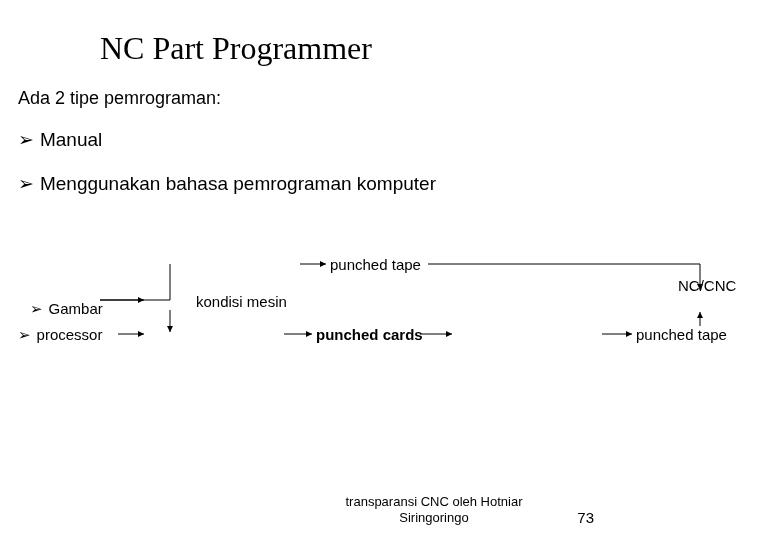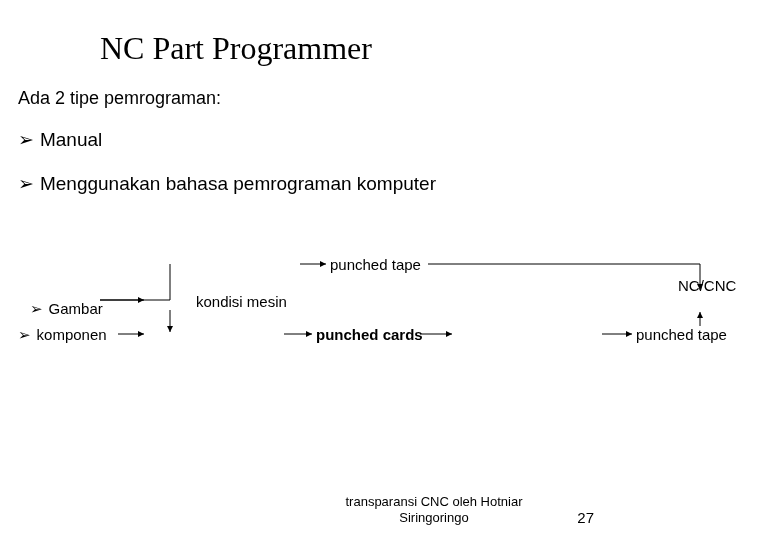--- a/index.html
+++ b/index.html
@@ -90,21 +90,21 @@
 
   <div class="bullet-lg" style="left:18px; top:128px;">
     <span class="arrow">➢</span><span>Manual</span>
   </div>
 
   <div class="bullet-sm" style="left:18px; top:300px;margin-left:12px;">
     <span class="arrow">➢</span><span>Gambar</span>
   </div>
 
   <div class="bullet-sm" style="left:18px; top:326px;">
-    <span class="arrow">➢</span><span>komponen</span>
+    <span class="arrow">➢</span><span>processor</span>
   </div>
 
   <div class="node" style="left:330px; top:256px;">punched tape</div>
   <div class="node" style="left:148px; top:293px;margin-left:48px;">kondisi mesin</div>
   <div class="node" style="left:678px; top:277px;">NC/CNC</div>
   <div class="node" style="left:316px; top:326px;font-weight:bold;">punched cards</div>
   <div class="node" style="left:636px; top:326px;">punched tape</div>
 
   <svg class="diagram">
     <defs>
@@ -134,15 +134,15 @@
     <line x1="602" y1="334" x2="632" y2="334" stroke="#000" stroke-width="1" marker-end="url(#ah)"></line>
 
     <line x1="700" y1="326" x2="700" y2="312" stroke="#000" stroke-width="1" marker-end="url(#ah)"></line>
   </svg>
 
   <div class="footer">
     <span>transparansi CNC oleh Hotniar</span><br>
     <span>Siringoringo</span>
   </div>
 
-  <div class="pagenum">27</div>
+  <div class="pagenum">73</div>
 
 </div>
 
 </body></html>

